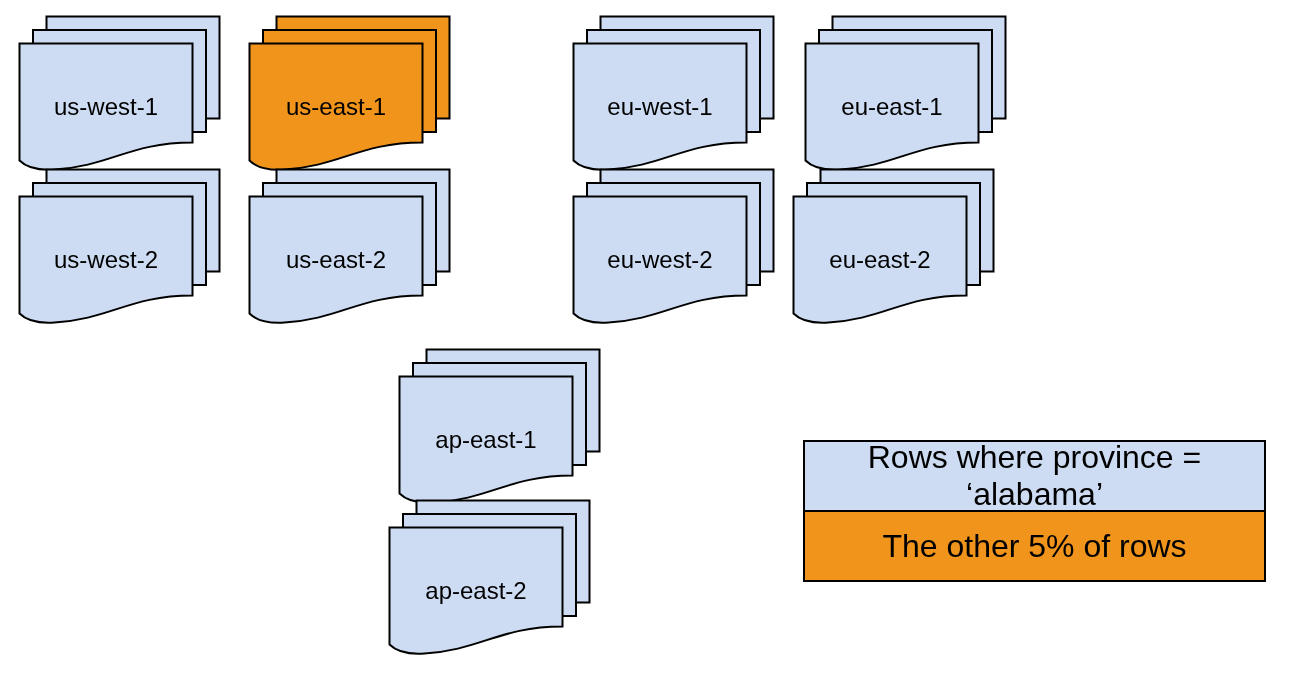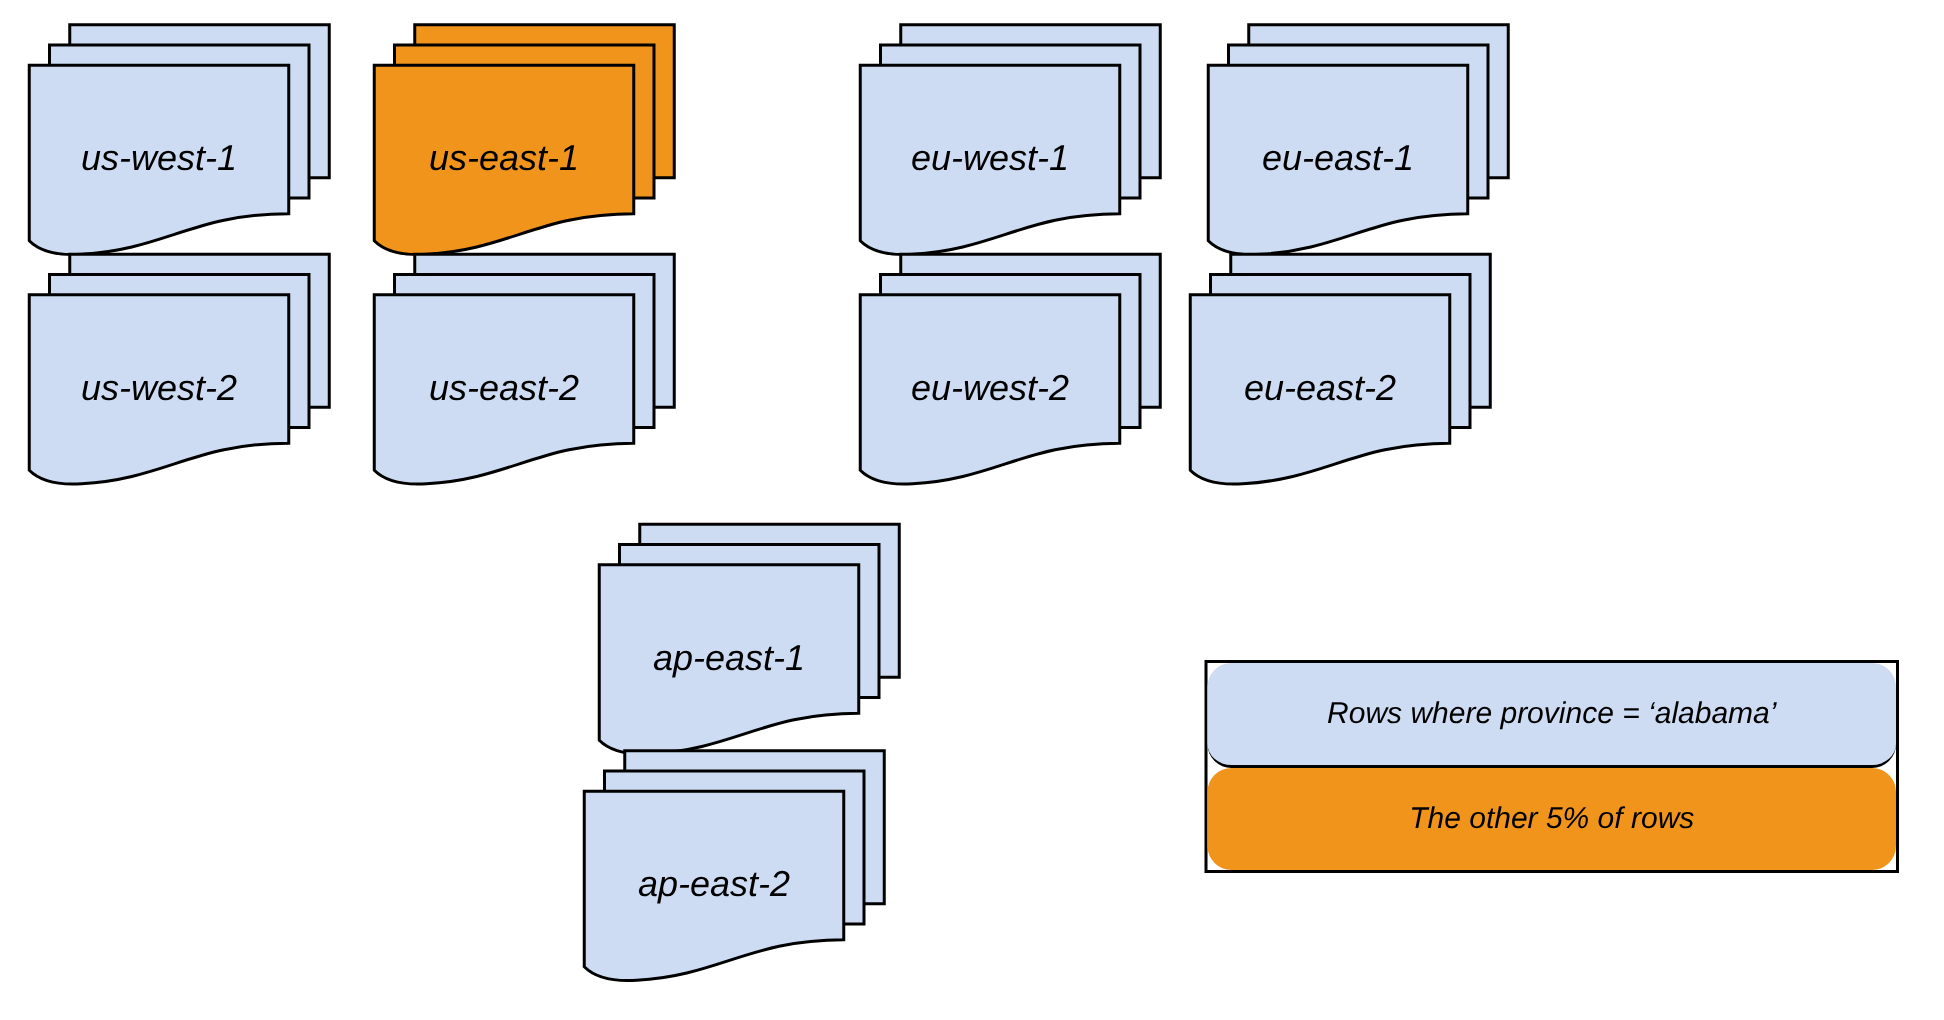--- a/index.html
+++ b/index.html
@@ -13,21 +13,20 @@
   html, body { margin: 0; padding: 0; }
   body { background: var(--background); }
 
   .canvas {
     position: relative;
     width: 1296px;
     height: 680px;
     background: var(--background);
     overflow: hidden;
     font-family: "Liberation Sans", sans-serif;
-    font-style: italic;
   }
 
   
   .stack {
     position: absolute;
     fill: var(--shard-fill);
     stroke: var(--stroke);
     stroke-width: 2px;
     overflow: visible;
   }
@@ -61,24 +60,23 @@
     top: 440px;
     width: 463px;
     height: 142px;
     border: 2px solid var(--stroke);
     background: var(--background);
   }
   .legend-row {
     display: flex;
     align-items: center;
     justify-content: center;
-    font-size: 20px;
+    font-size: 32px;
     color: var(--text);
     text-align: center;
-    border-radius: 16px;
   }
   .legend-row.row-blue {
     height: 70px;
     border-bottom: 2px solid var(--stroke);
     background: var(--shard-fill);
   }
   .legend-row.row-orange {
     height: 68px;
     background: var(--highlight-fill);
   }

